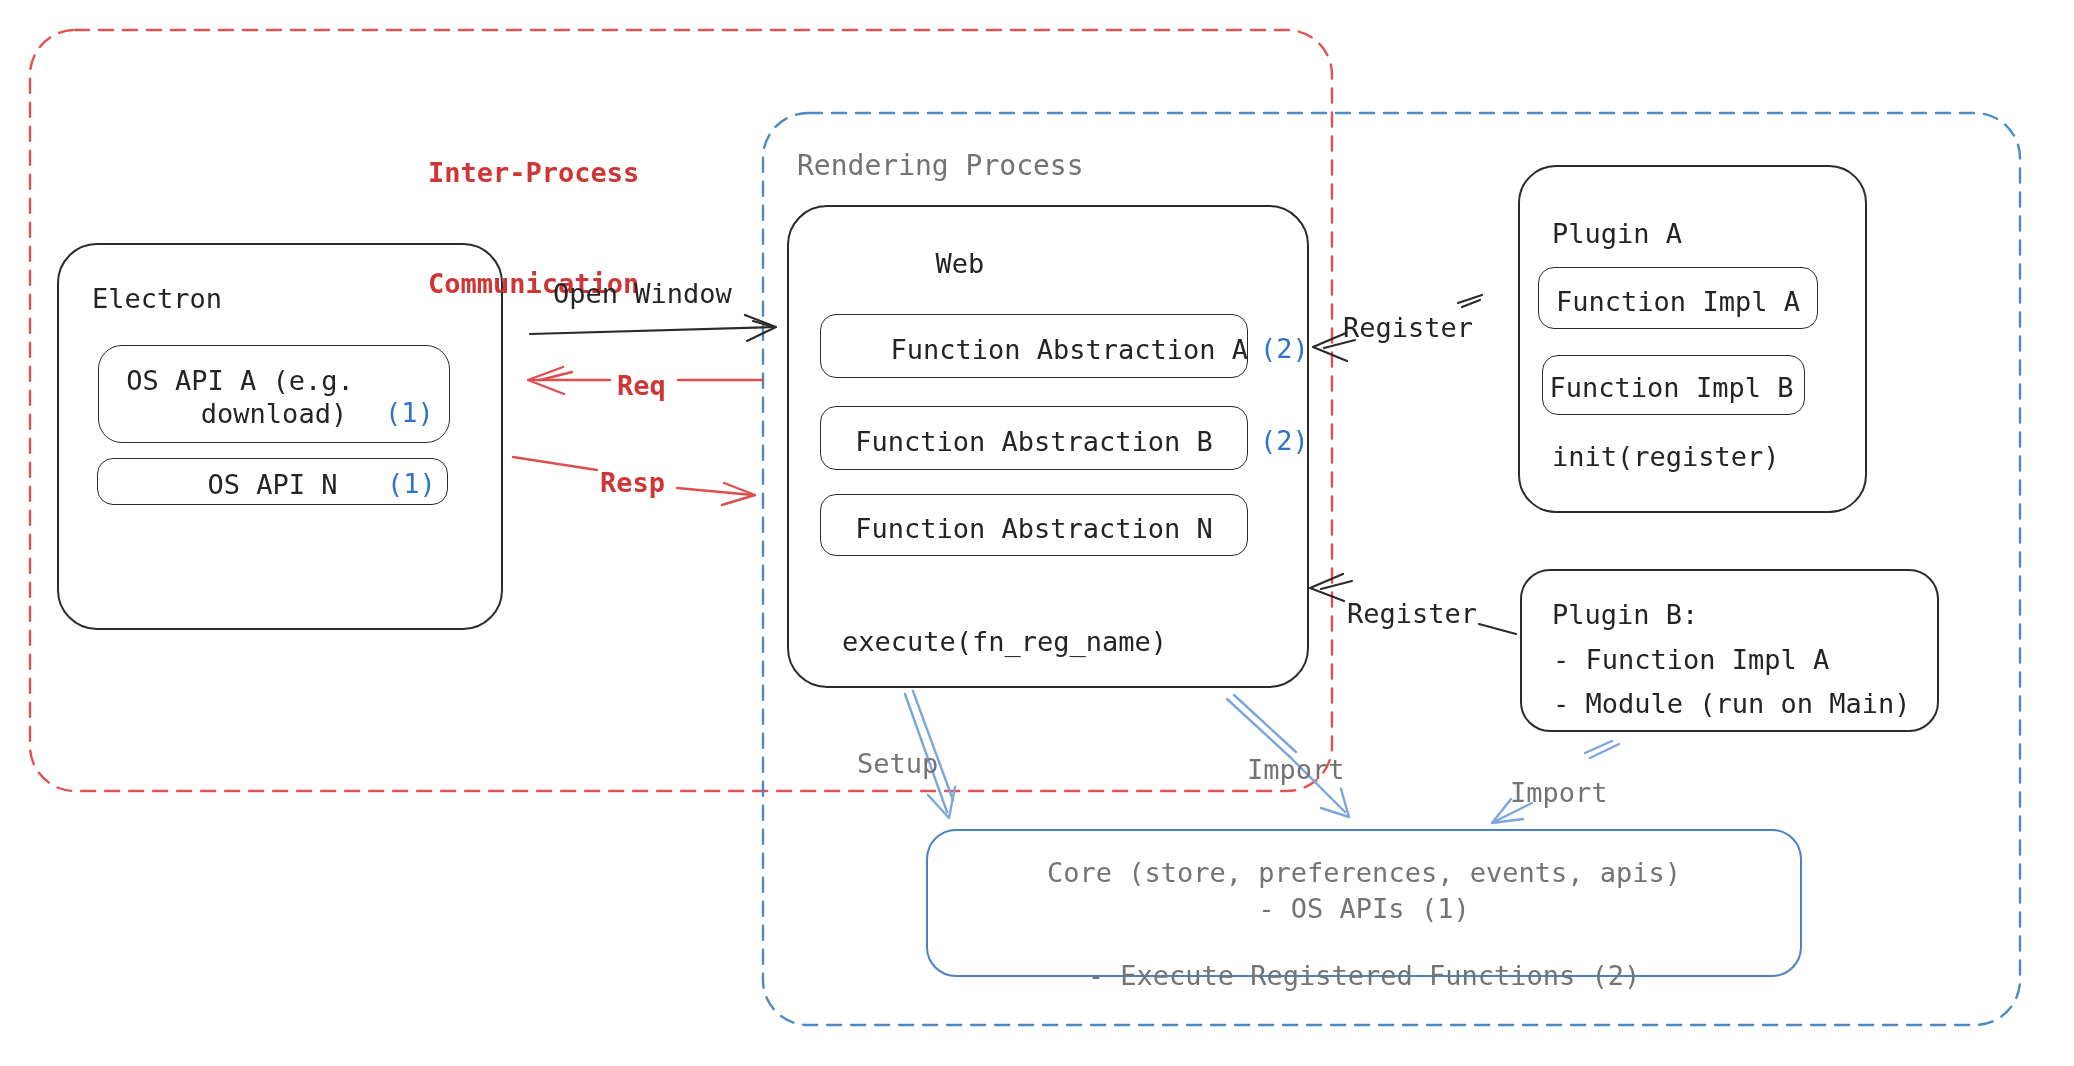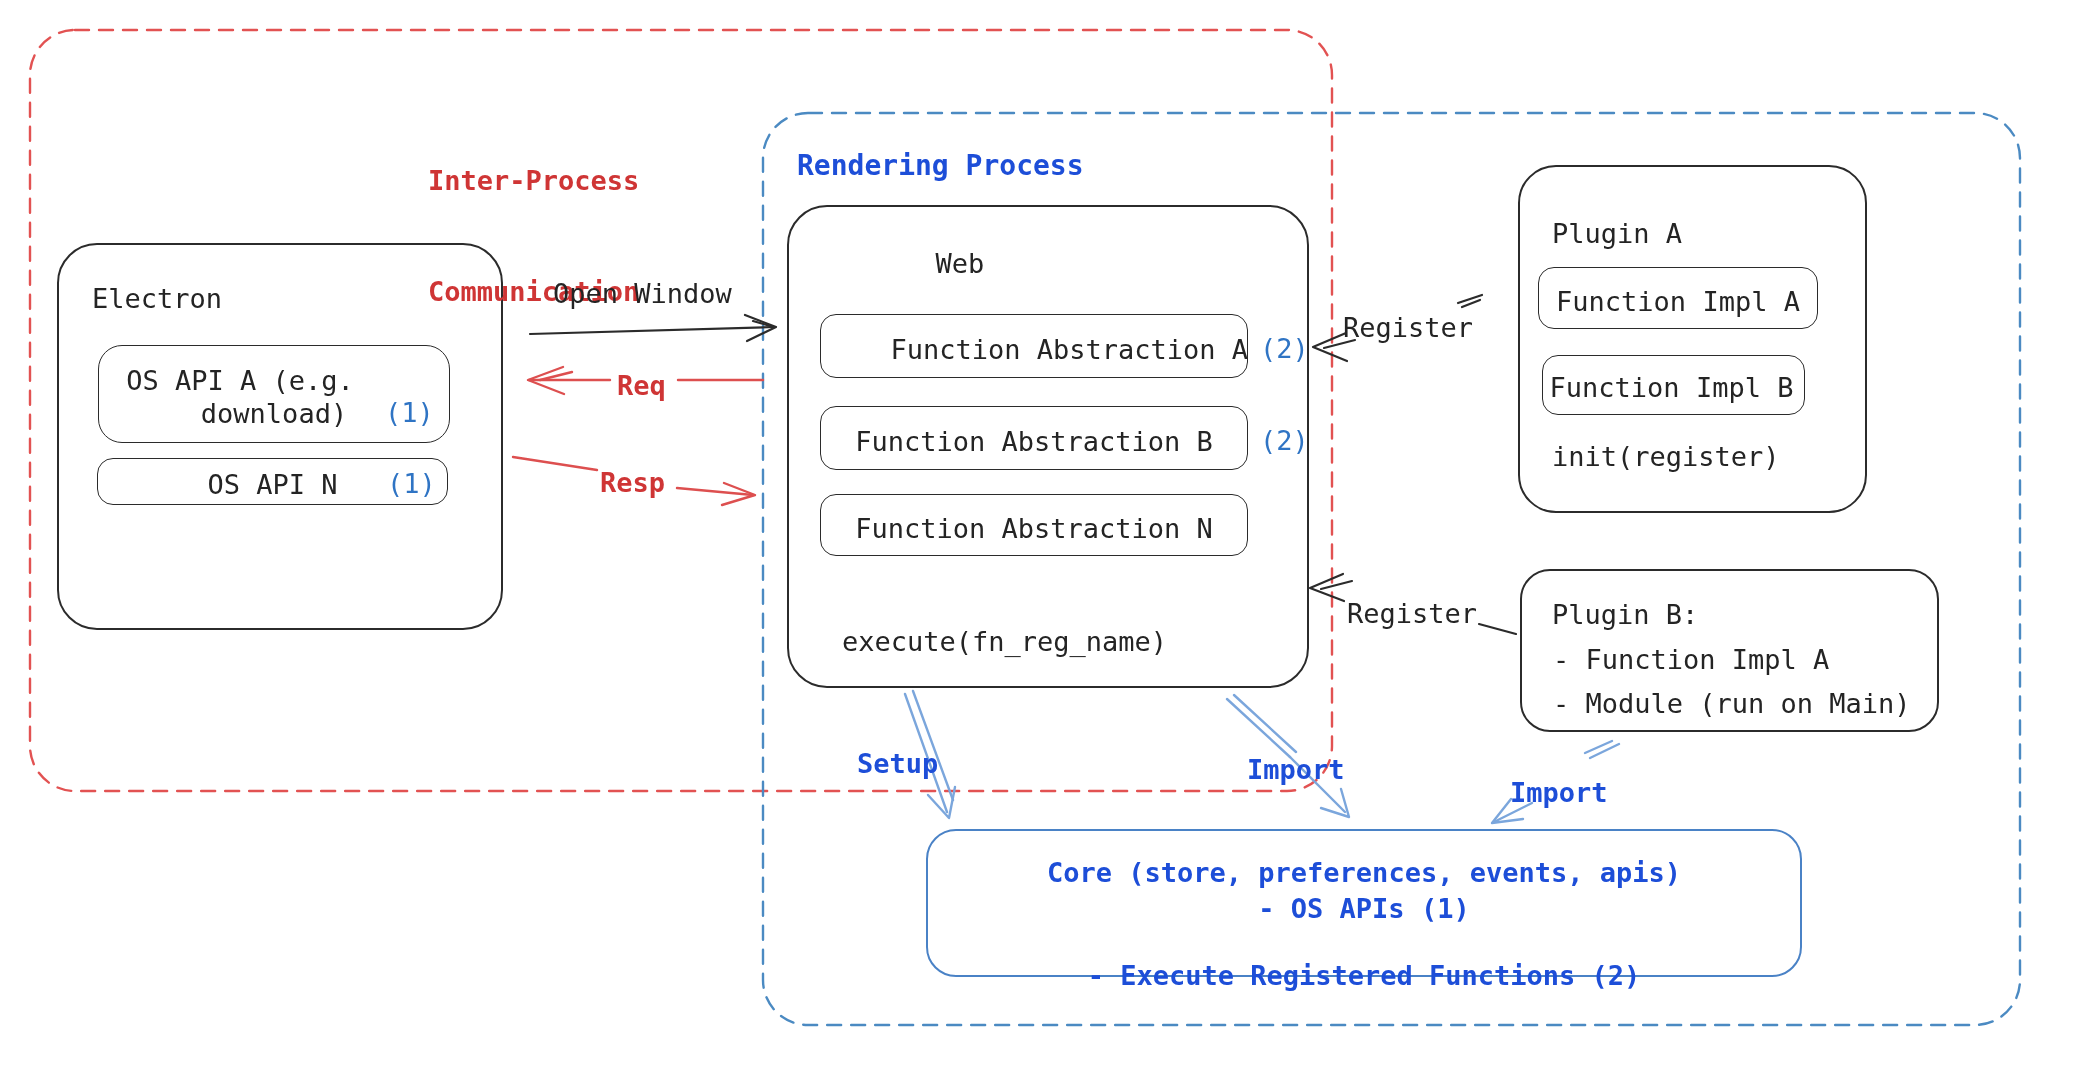--- a/index.html
+++ b/index.html
@@ -6,21 +6,21 @@
   .canvas{
     position:relative;width:2074px;height:1066px;background:#ffffff;
     font-family:"DejaVu Sans Mono","Liberation Mono",monospace;
     color:#242424;overflow:hidden;
   }
   .box{position:absolute;background:#ffffff;border:2px solid #2b2b2b;box-sizing:border-box;}
   .box.thin{border-width:1.8px;}
   .box.blue{border-color:#4a82c6;background:transparent;}
   .lbl{position:absolute;font-size:27px;line-height:33px;white-space:pre;}
   .center{text-align:center;}
-  .blue-t{color:#1d4ed8;font-weight:bold;}
+  .blue-t{color:#737373;font-weight:normal;}
   .red-t{color:#cf3535;font-weight:bold;}
   .badge{color:#2f74c4;}
   svg.overlay{position:absolute;left:0;top:0;pointer-events:none;}
 </style>
 </head>
 <body>
 
 <div class="canvas">
 
   <div class="box" style="left:57px;top:243px;width:446px;height:387px;border-radius:40px;"></div>
@@ -92,21 +92,21 @@
 
       <g stroke="#7ba6dc" stroke-width="2.4">
         <path d="M1590 758 L1619 744"></path>
         <path d="M1585 753 L1612 741"></path>
         <path d="M1532 803 L1494 822"></path>
         <path d="M1523 819 L1492 823 L1511 799"></path>
       </g>
     </g>
   </svg>
 
-  <div class="lbl red-t" style="left:428px;top:88px;line-height:37px;">
+  <div class="lbl red-t" style="left:428px;top:80px;line-height:37px;">
     <div>Inter-Process</div>
     <div>Communication</div>
   </div>
   <div class="lbl blue-t" style="left:797px;top:149px;font-size:28px;">Rendering Process</div>
 
   <div class="lbl" style="left:92px;top:282px;">Electron</div>
   <div class="lbl center" style="left:98px;top:364px;width:284px;">OS API A (e.g.</div>
   <div class="lbl center" style="left:98px;top:397px;width:352px;">download)</div>
   <div class="lbl badge" style="left:385px;top:396px;">(1)</div>
   <div class="lbl center" style="left:97px;top:468px;width:351px;">OS API N</div>

